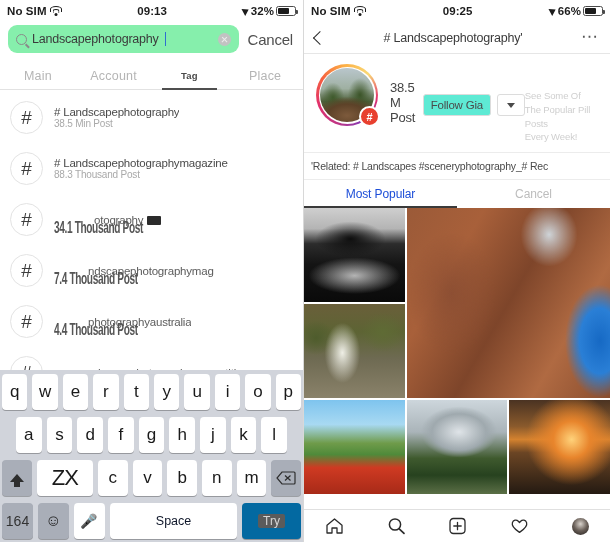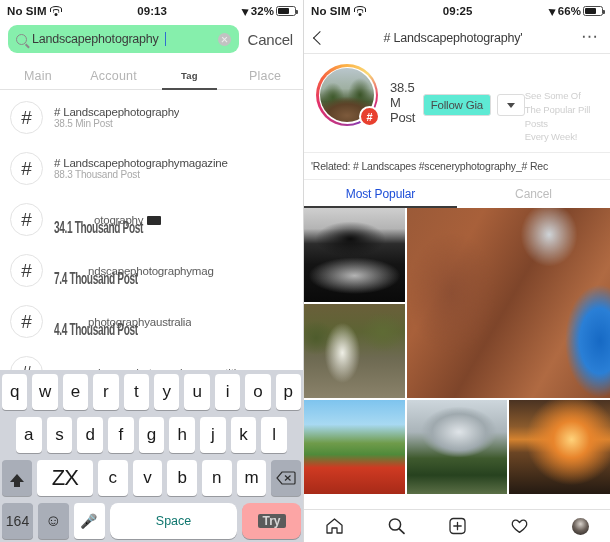--- a/index.html
+++ b/index.html
@@ -83,22 +83,22 @@
     font-size:17px; color:#1a1a1a; font-weight:400;
   }
   .krow.r2 { padding:0 14px; }
   .krow.r3 { padding:0 0; }
   .key.mod { background:#a9aeb8; box-shadow:0 1px 0 rgba(0,0,0,.25); max-width:39px; }
   .key.zx { font-size:22px; letter-spacing:-1px; flex:1.9; }
   .krow.r4 { gap:5px; margin-bottom:0; }
   .key.num { max-width:39px; font-size:14px; color:#333; background:#a9aeb8; }
   .key.emoji { max-width:37px; background:#a9aeb8; font-size:16px; }
   .key.mic { max-width:35px; font-size:14px; }
-  .key.space { flex:4.1; font-size:12.5px; color:#0f766e;border-radius:8px; }
-  .key.go { flex:1.9; background:#fca5a5; color:#fff; font-size:13px; font-weight:700; box-shadow:0 1px 0 rgba(0,0,0,.3); position:relative;border-radius:8px; }
+  .key.space { flex:4.1; font-size:12.5px; color:#0f172a; }
+  .key.go { flex:1.9; background:#0369a1; color:#fff; font-size:13px; font-weight:400; box-shadow:0 1px 0 rgba(0,0,0,.3); position:relative; }
   .key.go span { background:#5b5b5b; padding:0 5px; border-radius:2px; color:#d7d7d7; font-size:12px; }
   .shift-ar { width:0;height:0;border-left:7px solid transparent;border-right:7px solid transparent;border-bottom:8px solid #2d2d2d;position:relative; }
   .shift-ar::after{content:"";position:absolute;left:-3px;top:8px;width:6px;height:5px;background:#2d2d2d;}
   .del-ico { width:20px;height:14px;position:relative;}
   .del-ico svg{display:block;}
 
   
   .navbar { height:32px; display:flex; align-items:center; padding:0 11px; border-bottom:1px solid #e6e6e6; }
   .back-chev { width:10px;height:10px;border-left:1.7px solid #2b2b2b;border-bottom:1.7px solid #2b2b2b;transform:rotate(45deg); }
   .nav-title { flex:1; text-align:center; font-size:12.5px; color:#3a3a3a; letter-spacing:-.2px; }

